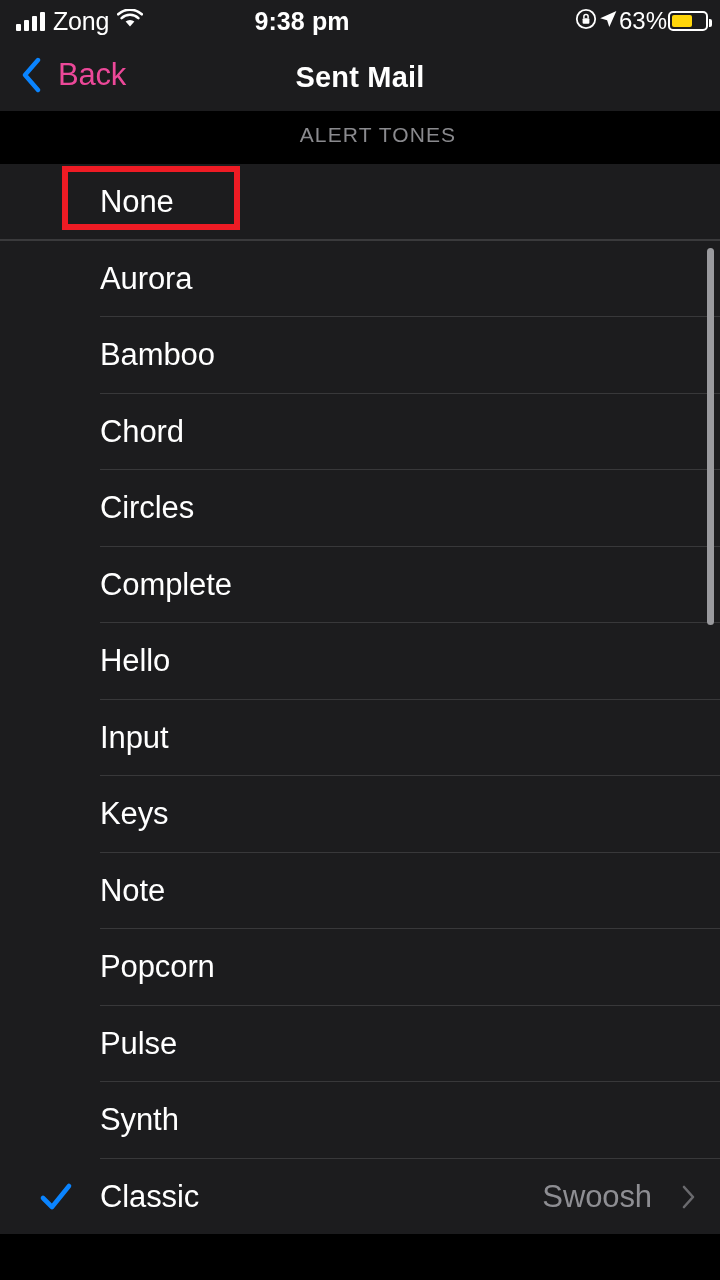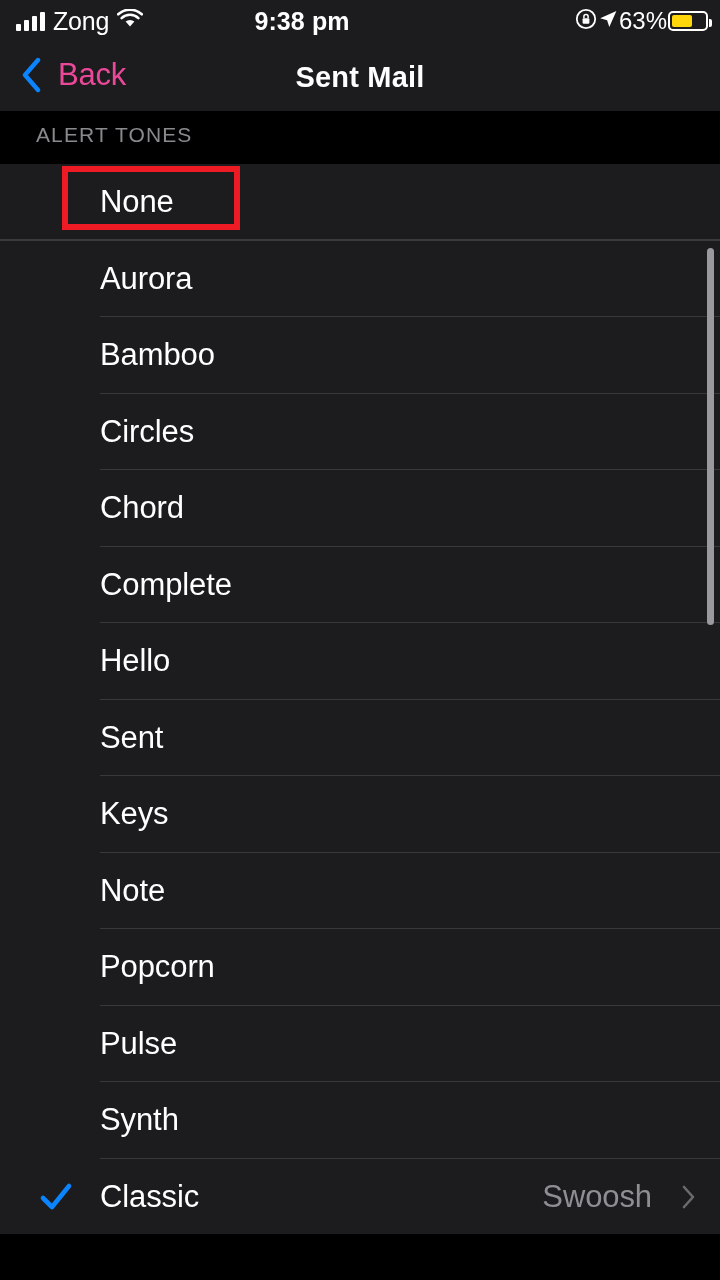--- a/index.html
+++ b/index.html
@@ -54,21 +54,21 @@
   .back-btn{
     position:absolute; left:20px; top:50%; transform:translateY(-50%);
     display:flex; align-items:flex-start; gap:16px; color:#ec4899;
     cursor:pointer;
   }
   .back-label{ font-size:31px; font-weight:400; letter-spacing:-.2px; }
 
   
   .section-header{
     position:absolute; top:111px; left:0; width:720px; height:47px;
-    background:#000; display:flex; align-items:center;
+    background:#000; display:flex; align-items:center;justify-content:center;
   }
   .section-header span{
     margin-left:36px; font-size:21px; color:#8a8a8e; letter-spacing:1.1px;
   }
 
   
   .list{
     position:absolute; top:164px; left:0; width:720px; height:1076px;
     background:#1c1c1e; overflow:hidden;
   }
@@ -180,37 +180,37 @@
       </div>
       <div class="row">
         <span class="label">Aurora</span>
         <div class="sep"></div>
       </div>
       <div class="row">
         <span class="label">Bamboo</span>
         <div class="sep"></div>
       </div>
       <div class="row">
+        <span class="label">Chord</span>
+        <div class="sep"></div>
+      </div>
+      <div class="row">
         <span class="label">Circles</span>
         <div class="sep"></div>
       </div>
       <div class="row">
-        <span class="label">Chord</span>
-        <div class="sep"></div>
-      </div>
-      <div class="row">
         <span class="label">Complete</span>
         <div class="sep"></div>
       </div>
       <div class="row">
         <span class="label">Hello</span>
         <div class="sep"></div>
       </div>
       <div class="row">
-        <span class="label">Sent</span>
+        <span class="label">Input</span>
         <div class="sep"></div>
       </div>
       <div class="row">
         <span class="label">Keys</span>
         <div class="sep"></div>
       </div>
       <div class="row">
         <span class="label">Note</span>
         <div class="sep"></div>
       </div>

